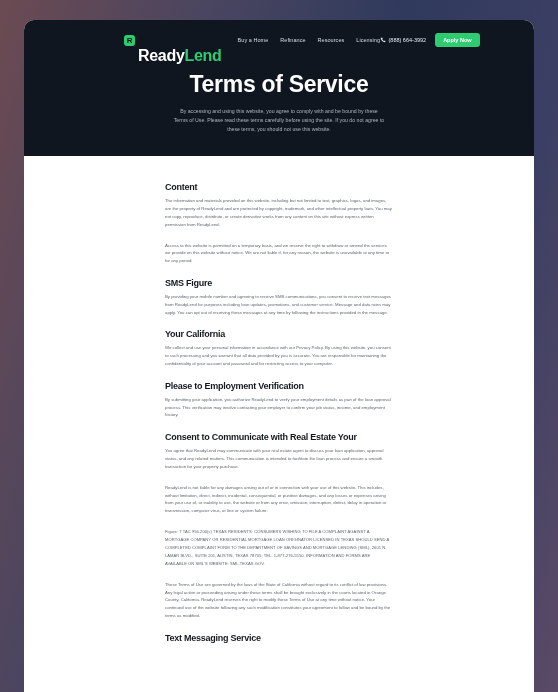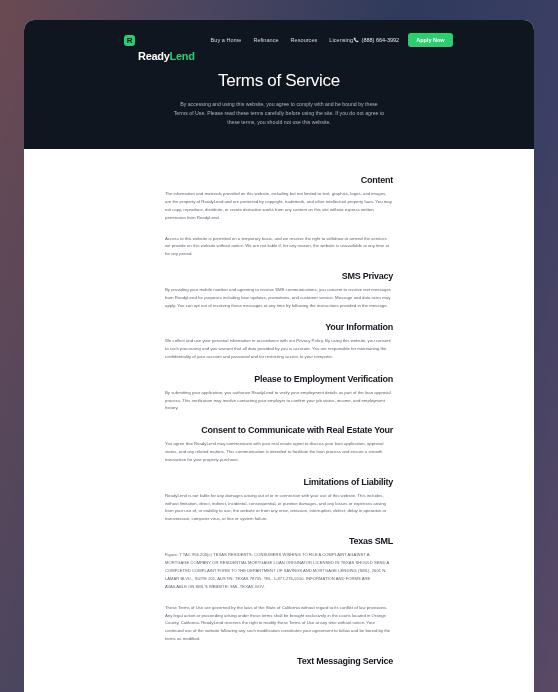--- a/index.html
+++ b/index.html
@@ -57,21 +57,21 @@
     border-radius: 3px;
     background: #2ecc71;
     color: #10161f;
     font-size: 8px;
     font-weight: bold;
     line-height: 11px;
     text-align: center;
     letter-spacing: -0.3px;
   }
   .logo-text {
-    font-size: 11px;
+    font-size: 16px;
     font-weight: bold;
     letter-spacing: -0.3px;
     margin-top: 32px;
   }
   .logo-text .a { color: #ffffff; }
   .logo-text .b { color: #2ecc71; }
 
   .nav-links {
     display: flex;
     gap: 12px;
@@ -115,22 +115,22 @@
     cursor: pointer;
     font-family: "Liberation Sans", sans-serif;
   }
 
   .hero-body {
     text-align: center;
     padding: 16px 0 0 0;
   }
   .hero-title {
     color: #ffffff;
-    font-size: 17px;
-    font-weight: normal;
+    font-size: 23px;
+    font-weight: bold;
     letter-spacing: -0.3px;
     margin-bottom: 9px;
   }
   .hero-sub {
     color: #aab3c0;
     font-size: 5.2px;
     line-height: 1.75;
     max-width: 212px;
     margin: 0 auto;
   }
@@ -148,21 +148,20 @@
   }
 
   .section { margin-bottom: 13px; }
 
   .section-title {
     font-size: 9px;
     font-weight: bold;
     color: #15191f;
     letter-spacing: -0.25px;
     margin-bottom: 5px;
-    text-align: right;
   }
 
   .section-body {
     font-size: 4.3px;
     line-height: 1.82;
     color: #5d646e;
     text-align: left;
   }
 
   .section-body.legal {
@@ -219,46 +218,44 @@
       <div class="section">
         <div class="section-title">Content</div>
         <div class="section-body">The information and materials provided on this website, including but not limited to text, graphics, logos, and images, are the property of ReadyLend and are protected by copyright, trademark, and other intellectual property laws. You may not copy, reproduce, distribute, or create derivative works from any content on this site without express written permission from ReadyLend.</div>
       </div>
 
       <div class="section">
         <div class="section-body">Access to this website is permitted on a temporary basis, and we reserve the right to withdraw or amend the services we provide on this website without notice. We are not liable if, for any reason, the website is unavailable at any time or for any period.</div>
       </div>
 
       <div class="section">
-        <div class="section-title">SMS Privacy</div>
+        <div class="section-title">SMS Figure</div>
         <div class="section-body">By providing your mobile number and agreeing to receive SMS communications, you consent to receive text messages from ReadyLend for purposes including loan updates, promotions, and customer service. Message and data rates may apply. You can opt out of receiving these messages at any time by following the instructions provided in the message.</div>
       </div>
 
       <div class="section">
-        <div class="section-title">Your Information</div>
+        <div class="section-title">Your California</div>
         <div class="section-body">We collect and use your personal information in accordance with our Privacy Policy. By using this website, you consent to such processing and you warrant that all data provided by you is accurate. You are responsible for maintaining the confidentiality of your account and password and for restricting access to your computer.</div>
       </div>
 
       <div class="section">
         <div class="section-title">Please to Employment Verification</div>
         <div class="section-body">By submitting your application, you authorize ReadyLend to verify your employment details as part of the loan approval process. This verification may involve contacting your employer to confirm your job status, income, and employment history.</div>
       </div>
 
       <div class="section">
         <div class="section-title">Consent to Communicate with Real Estate Your</div>
         <div class="section-body">You agree that ReadyLend may communicate with your real estate agent to discuss your loan application, approval status, and any related matters. This communication is intended to facilitate the loan process and ensure a smooth transaction for your property purchase.</div>
       </div>
 
       <div class="section">
-        <div class="section-title">Limitations of Liability</div>
         <div class="section-body">ReadyLend is not liable for any damages arising out of or in connection with your use of this website. This includes, without limitation, direct, indirect, incidental, consequential, or punitive damages, and any losses or expenses arising from your use of, or inability to use, the website or from any error, omission, interruption, defect, delay in operation or transmission, computer virus, or line or system failure.</div>
       </div>
 
       <div class="section">
-        <div class="section-title">Texas SML</div>
         <div class="section-body legal">Figure: 7 TAC §56.200(c) TEXAS RESIDENTS: CONSUMERS WISHING TO FILE A COMPLAINT AGAINST A MORTGAGE COMPANY OR RESIDENTIAL MORTGAGE LOAN ORIGINATOR LICENSED IN TEXAS SHOULD SEND A COMPLETED COMPLAINT FORM TO THE DEPARTMENT OF SAVINGS AND MORTGAGE LENDING (SML), 2601 N. LAMAR BLVD., SUITE 201, AUSTIN, TEXAS 78705; TEL. 1-877-276-5550. INFORMATION AND FORMS ARE AVAILABLE ON SML'S WEBSITE: SML.TEXAS.GOV.</div>
       </div>
 
       <div class="section">
         <div class="section-body">These Terms of Use are governed by the laws of the State of California without regard to its conflict of law provisions. Any legal action or proceeding arising under these terms shall be brought exclusively in the courts located in Orange County, California. ReadyLend reserves the right to modify these Terms of Use at any time without notice. Your continued use of the website following any such modification constitutes your agreement to follow and be bound by the terms as modified.</div>
       </div>
 
       <div class="section">
         <div class="section-title">Text Messaging Service</div>
 

